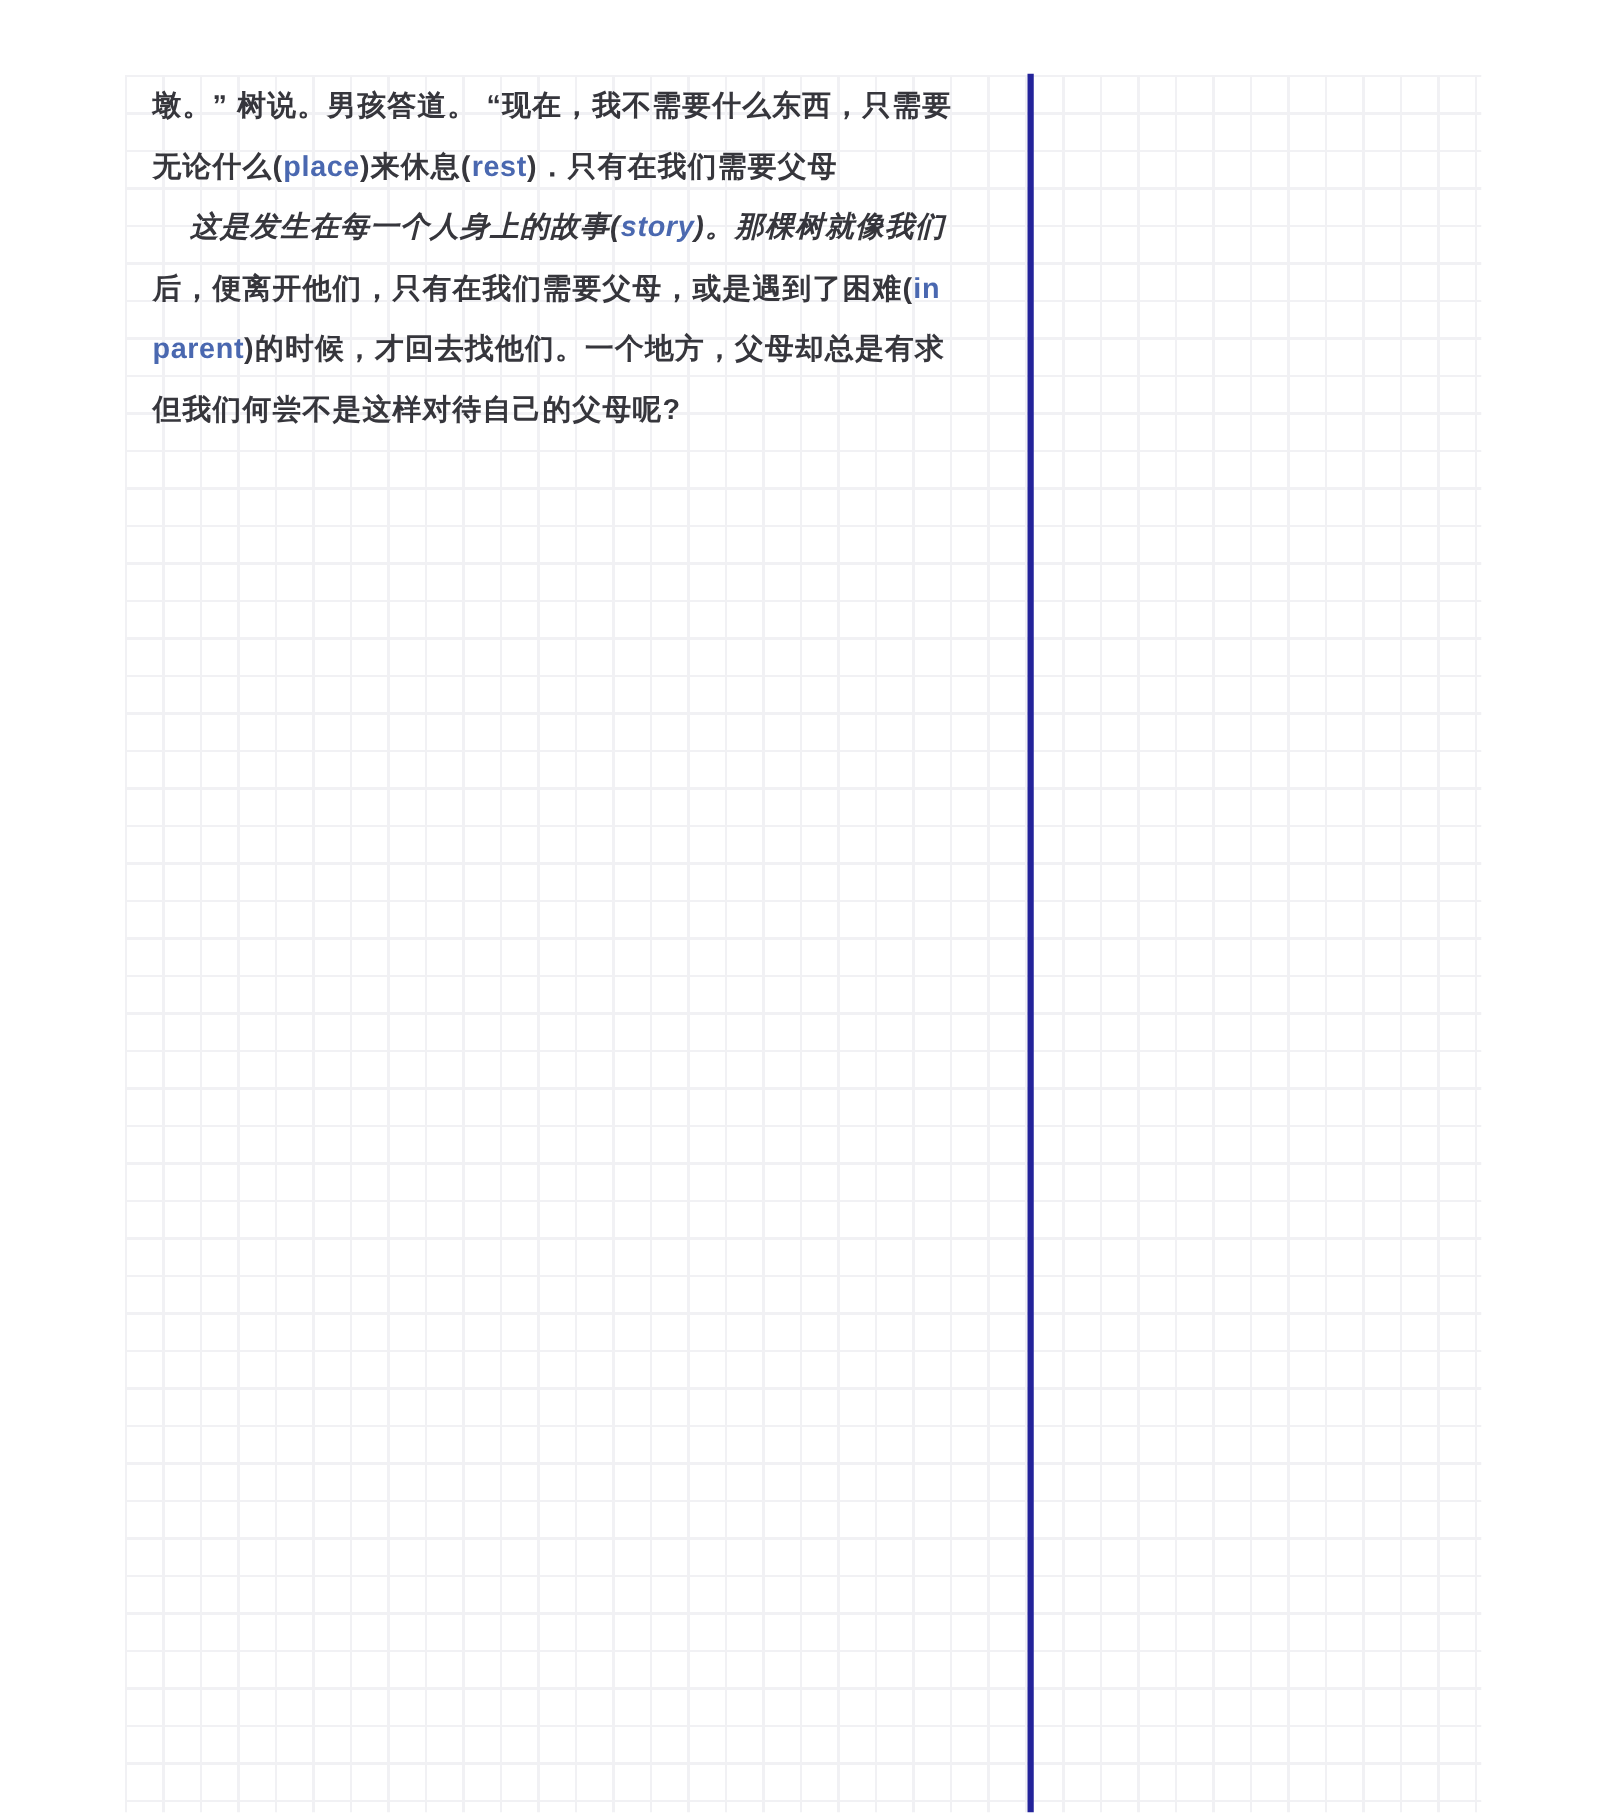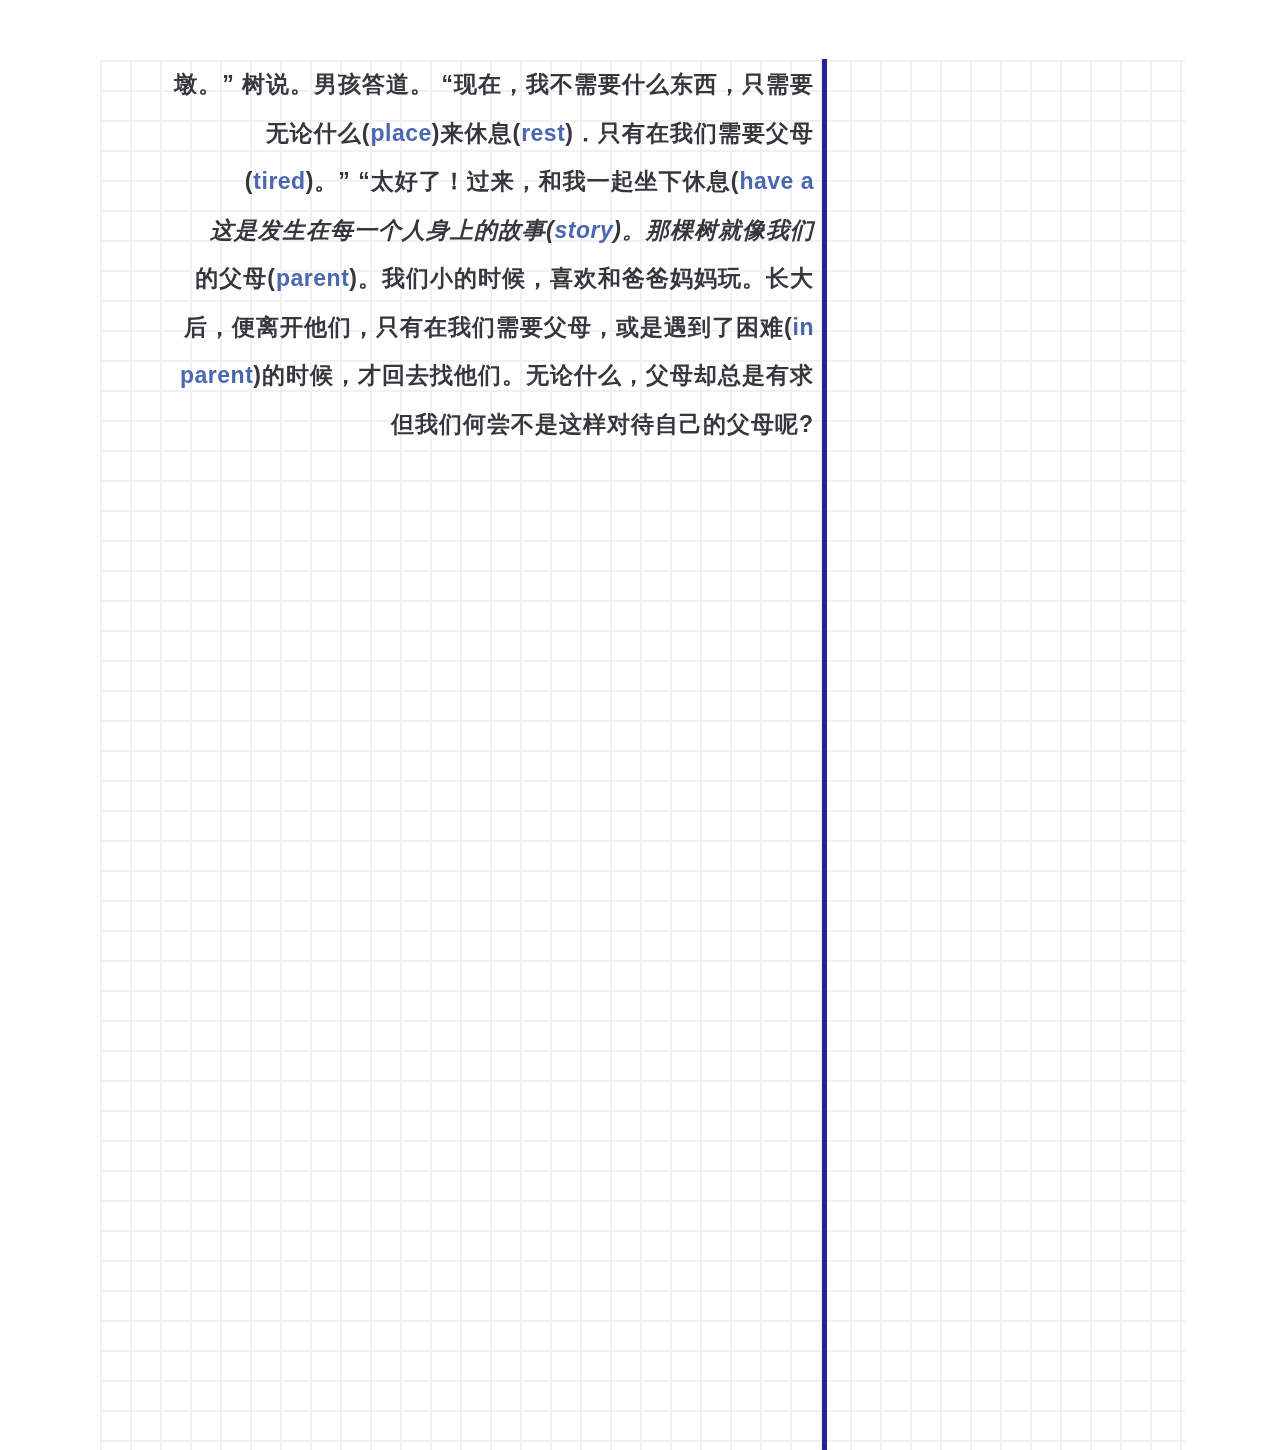--- a/index.html
+++ b/index.html
@@ -9,21 +9,20 @@
     height: 1450px;
     background: var(--page-bg, #ffffff);
     overflow: hidden;
     font-family: "Liberation Sans", "DejaVu Sans", sans-serif;
   }
   .page {
     position: relative;
     width: 1280px;
     height: 1450px;
     background: var(--page-bg, #ffffff);
-    text-align: right;
   }
   
   .grid-area {
     position: absolute;
     left: 100px;
     top: 60px;
     width: 1085px;
     height: 1390px;
     background-image:
       repeating-linear-gradient(to right,
@@ -67,20 +66,18 @@
 </style>
 </head>
 <body>
 
 <div class="page">
   <div class="grid-area"></div>
   <div class="divider"></div>
   <div class="passage">
       <div class="line"><span class="cn">墩。” 树说。男孩答道。 “现在，我不需要什么东西，只需要</span></div>
       <div class="line"><span class="cn">无论什么(</span><span class="en">place</span><span class="cn">)来休息(</span><span class="en">rest</span><span class="cn">)．只有在我们需要父母</span></div>
-      <div class="line"><span class="cn">(</span><span class="en">tired</span><span class="cn">)。”  “太好了！过来，和我一起坐下休息(</span><span class="en">have a</span></div>
       <div class="line indent"><span class="cn">这是发生在每一个人身上的故事(</span><span class="en">story</span><span class="cn">)。那棵树就像我们</span></div>
-      <div class="line"><span class="cn">的父母(</span><span class="en">parent</span><span class="cn">)。我们小的时候，喜欢和爸爸妈妈玩。长大</span></div>
       <div class="line"><span class="cn">后，便离开他们，只有在我们需要父母，或是遇到了困难(</span><span class="en">in</span></div>
-      <div class="line"><span class="en">parent</span><span class="cn">)的时候，才回去找他们。无论什么，父母却总是有求</span></div>
+      <div class="line"><span class="en">parent</span><span class="cn">)的时候，才回去找他们。一个地方，父母却总是有求</span></div>
       <div class="line"><span class="cn">但我们何尝不是这样对待自己的父母呢?</span></div>
     </div>
 </div>
 
 </body></html>

